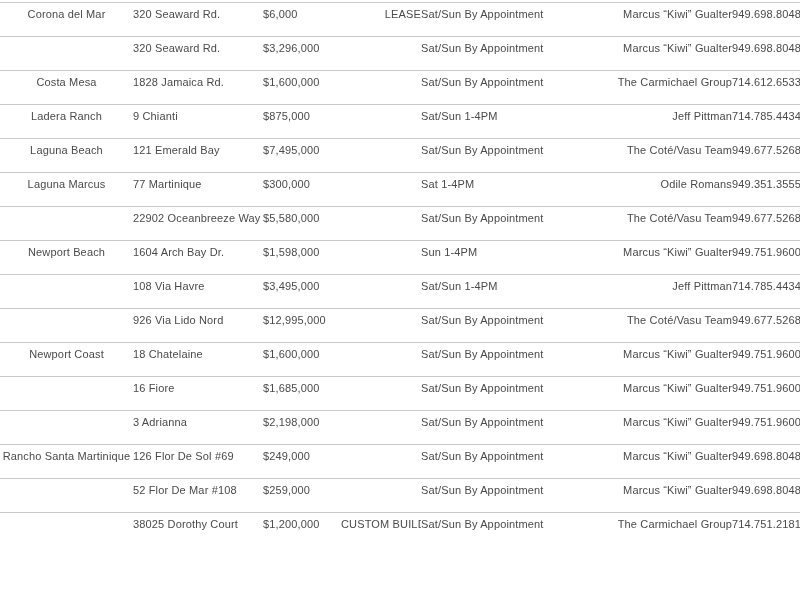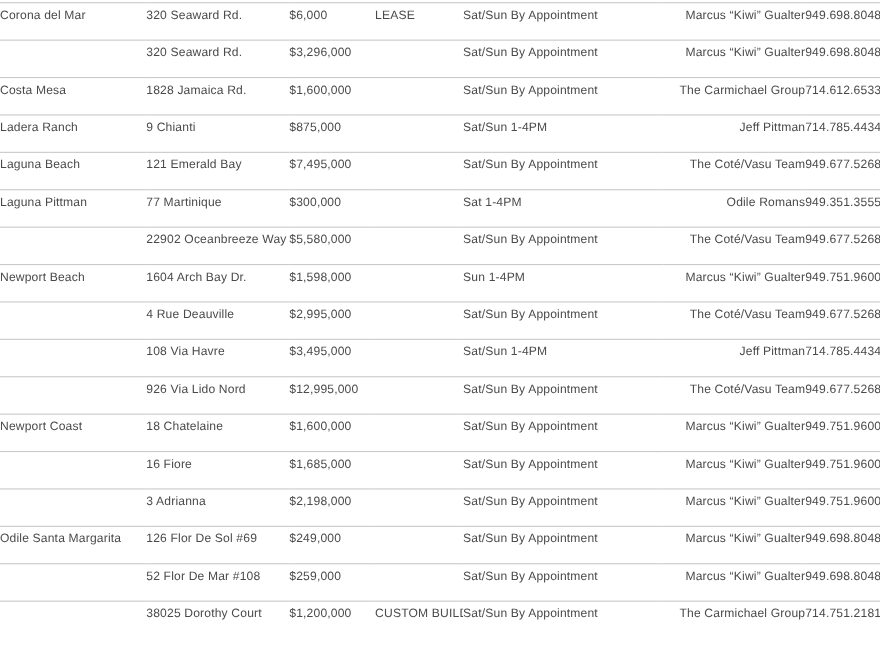--- a/index.html
+++ b/index.html
@@ -24,24 +24,24 @@
     vertical-align: top;
     padding: 5px 0 0 0;
     font-family: "Liberation Sans", sans-serif;
     font-size: 11px;
     font-weight: 400;
     letter-spacing: 0.15px;
     color: #4a4a4a;
     white-space: nowrap;
     overflow: hidden;
   }
-  td.c-city   { padding-left: 8px; }
+  td.c-city   { padding-left: 8px; text-align: center; }
   td.c-address{ padding-left: 0; }
   td.c-price  { padding-left: 0; }
-  td.c-type   { text-align: left; }
+  td.c-type   { text-align: right; }
   td.c-times  { padding-left: 34px; margin-left: 26px; }
   td.c-agent  { padding-left: 0; text-align: right; }
   td.c-phone  { text-align: right; padding-right: 13px; }
 </style>
 </head>
 <body>
 
 <table class="listings">
   <colgroup>
     <col style="width:133px">
@@ -92,21 +92,21 @@
       <tr>
     <td class="c-city">Laguna Beach</td>
     <td class="c-address">121 Emerald Bay</td>
     <td class="c-price">$7,495,000</td>
     <td class="c-type"></td>
     <td class="c-times">Sat/Sun By Appointment</td>
     <td class="c-agent">The Coté/Vasu Team</td>
     <td class="c-phone">949.677.5268</td>
   </tr>
       <tr>
-    <td class="c-city">Laguna Pittman</td>
+    <td class="c-city">Laguna Marcus</td>
     <td class="c-address">77 Martinique</td>
     <td class="c-price">$300,000</td>
     <td class="c-type"></td>
     <td class="c-times">Sat 1-4PM</td>
     <td class="c-agent">Odile Romans</td>
     <td class="c-phone">949.351.3555</td>
   </tr>
       <tr>
     <td class="c-city"></td>
     <td class="c-address">22902 Oceanbreeze Way</td>
@@ -120,29 +120,20 @@
     <td class="c-city">Newport Beach</td>
     <td class="c-address">1604 Arch Bay Dr.</td>
     <td class="c-price">$1,598,000</td>
     <td class="c-type"></td>
     <td class="c-times">Sun 1-4PM</td>
     <td class="c-agent">Marcus “Kiwi” Gualter</td>
     <td class="c-phone">949.751.9600</td>
   </tr>
       <tr>
     <td class="c-city"></td>
-    <td class="c-address">4 Rue Deauville</td>
-    <td class="c-price">$2,995,000</td>
-    <td class="c-type"></td>
-    <td class="c-times">Sat/Sun By Appointment</td>
-    <td class="c-agent">The Coté/Vasu Team</td>
-    <td class="c-phone">949.677.5268</td>
-  </tr>
-      <tr>
-    <td class="c-city"></td>
     <td class="c-address">108 Via Havre</td>
     <td class="c-price">$3,495,000</td>
     <td class="c-type"></td>
     <td class="c-times">Sat/Sun 1-4PM</td>
     <td class="c-agent">Jeff Pittman</td>
     <td class="c-phone">714.785.4434</td>
   </tr>
       <tr>
     <td class="c-city"></td>
     <td class="c-address">926 Via Lido Nord</td>
@@ -173,21 +164,21 @@
       <tr>
     <td class="c-city"></td>
     <td class="c-address">3 Adrianna</td>
     <td class="c-price">$2,198,000</td>
     <td class="c-type"></td>
     <td class="c-times">Sat/Sun By Appointment</td>
     <td class="c-agent">Marcus “Kiwi” Gualter</td>
     <td class="c-phone">949.751.9600</td>
   </tr>
       <tr>
-    <td class="c-city">Odile Santa Margarita</td>
+    <td class="c-city">Rancho Santa Martinique</td>
     <td class="c-address">126 Flor De Sol #69</td>
     <td class="c-price">$249,000</td>
     <td class="c-type"></td>
     <td class="c-times">Sat/Sun By Appointment</td>
     <td class="c-agent">Marcus “Kiwi” Gualter</td>
     <td class="c-phone">949.698.8048</td>
   </tr>
       <tr>
     <td class="c-city"></td>
     <td class="c-address">52 Flor De Mar #108</td>

